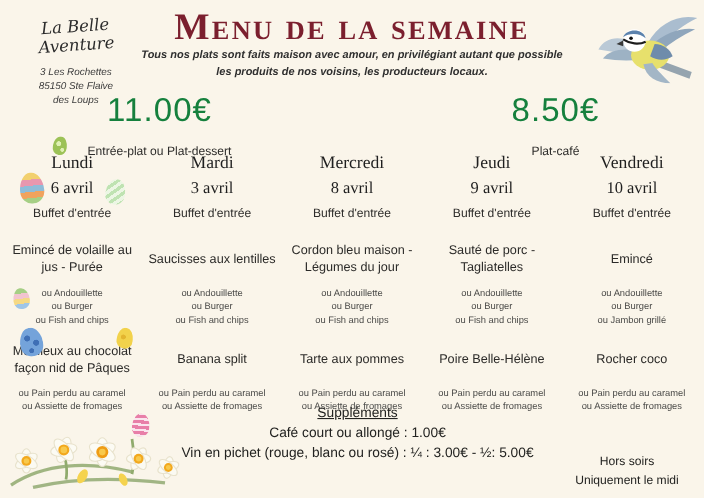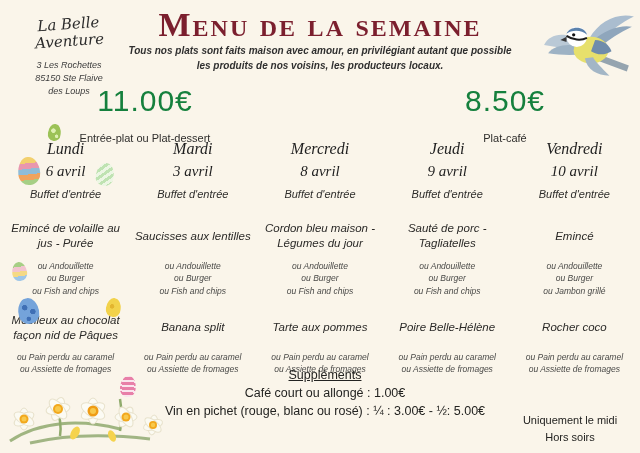--- a/index.html
+++ b/index.html
@@ -24,21 +24,21 @@
     position:absolute;left:120px;top:44px;width:400px;text-align:center;
     font-size:10px;font-style:italic;font-weight:bold;color:#2f2f2f;line-height:1.45;
   }
   .bird{position:absolute;right:4px;top:12px;width:94px;height:64px;}
   
   .price{position:absolute;top:84px;width:210px;text-align:center;}
   .price-1{left:40px;}  .price-2{left:215px;}  .price-3{left:400px;}
   .price-amount{font-size:30px;letter-spacing:1px;color:#15803d;}
   .price-formula{margin-top:14px;font-size:11px;color:#2e2d2b;}
   
-  .menu-grid{position:absolute;left:2px;top:140px;width:636px;display:grid;grid-template-columns:repeat(5,1fr);font-style:italic;}
+  .menu-grid{position:absolute;left:2px;top:140px;width:636px;display:grid;grid-template-columns:repeat(5,1fr);}
   .day-col{text-align:center;padding:0 4px;}
   .day-name{font-family:"Liberation Serif",serif;font-size:16px;color:#1f1f1f;}
   .day-date{font-family:"Liberation Serif",serif;font-size:15px;color:#1f1f1f;margin-top:5px;}
   .starter{margin-top:8px;font-size:11px;color:#2e2d2b;}
   .main-name{margin-top:12px;height:48px;display:flex;align-items:center;justify-content:center;font-size:11.5px;line-height:1.3;color:#2b2a28;}
   .alts{font-size:8.5px;line-height:1.45;color:#4a4a48;}
   .dessert-name{margin-top:8px;height:46px;display:flex;align-items:center;justify-content:center;font-size:11.5px;line-height:1.3;color:#2b2a28;}
   
   .supplements{position:absolute;left:140px;top:368px;width:370px;text-align:center;}
   .supp-title{font-size:12.5px;text-decoration:underline;color:#232321;}
@@ -223,22 +223,22 @@
 
   </div>
 
   <div class="supplements">
     <div class="supp-title">Suppléments</div>
     <div class="supp-line">Café court ou allongé : 1.00€</div>
     <div class="supp-line">Vin en pichet (rouge, blanc ou rosé) :  ¼ : 3.00€ - ½: 5.00€</div>
   </div>
 
   <div class="note">
+    <div>Hors soirs</div>
     <div>Uniquement le midi</div>
-    <div>Hors soirs</div>
   </div>
 
   <div class="egg egg-green-flower"></div>
   <div class="egg egg-rainbow"></div>
   <div class="egg egg-green-striped"></div>
   <div class="egg egg-striped-small"></div>
   <div class="egg egg-blue"></div>
   <div class="egg egg-yellow"></div>
   <div class="egg egg-pink"></div>
 

